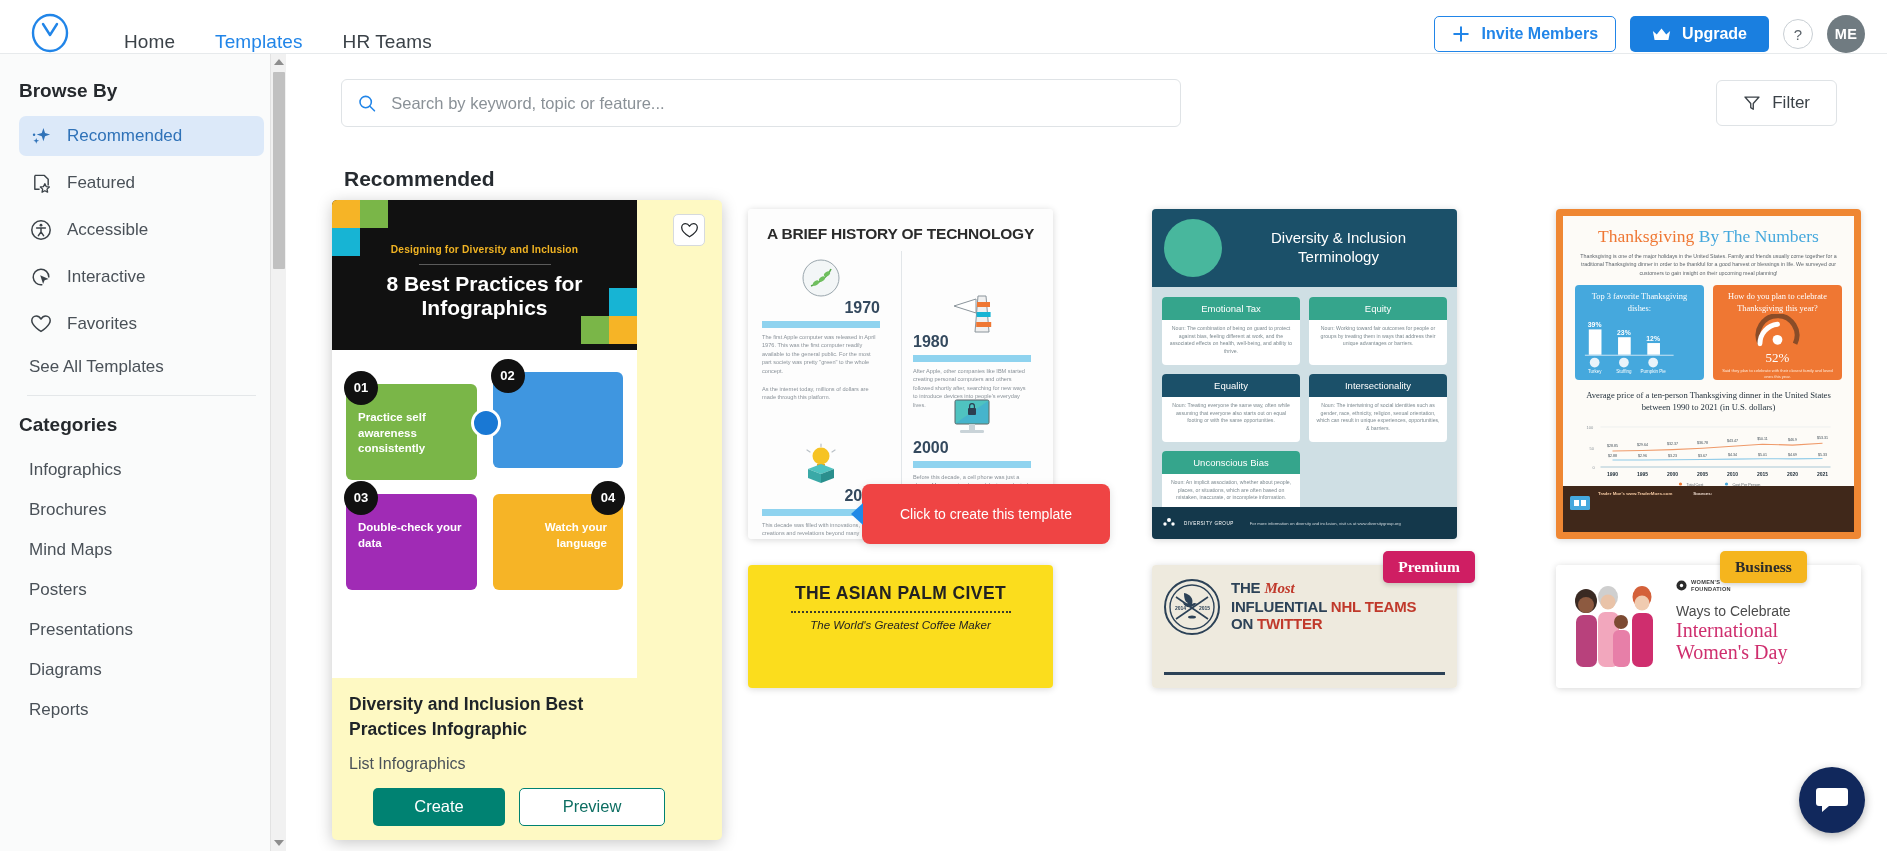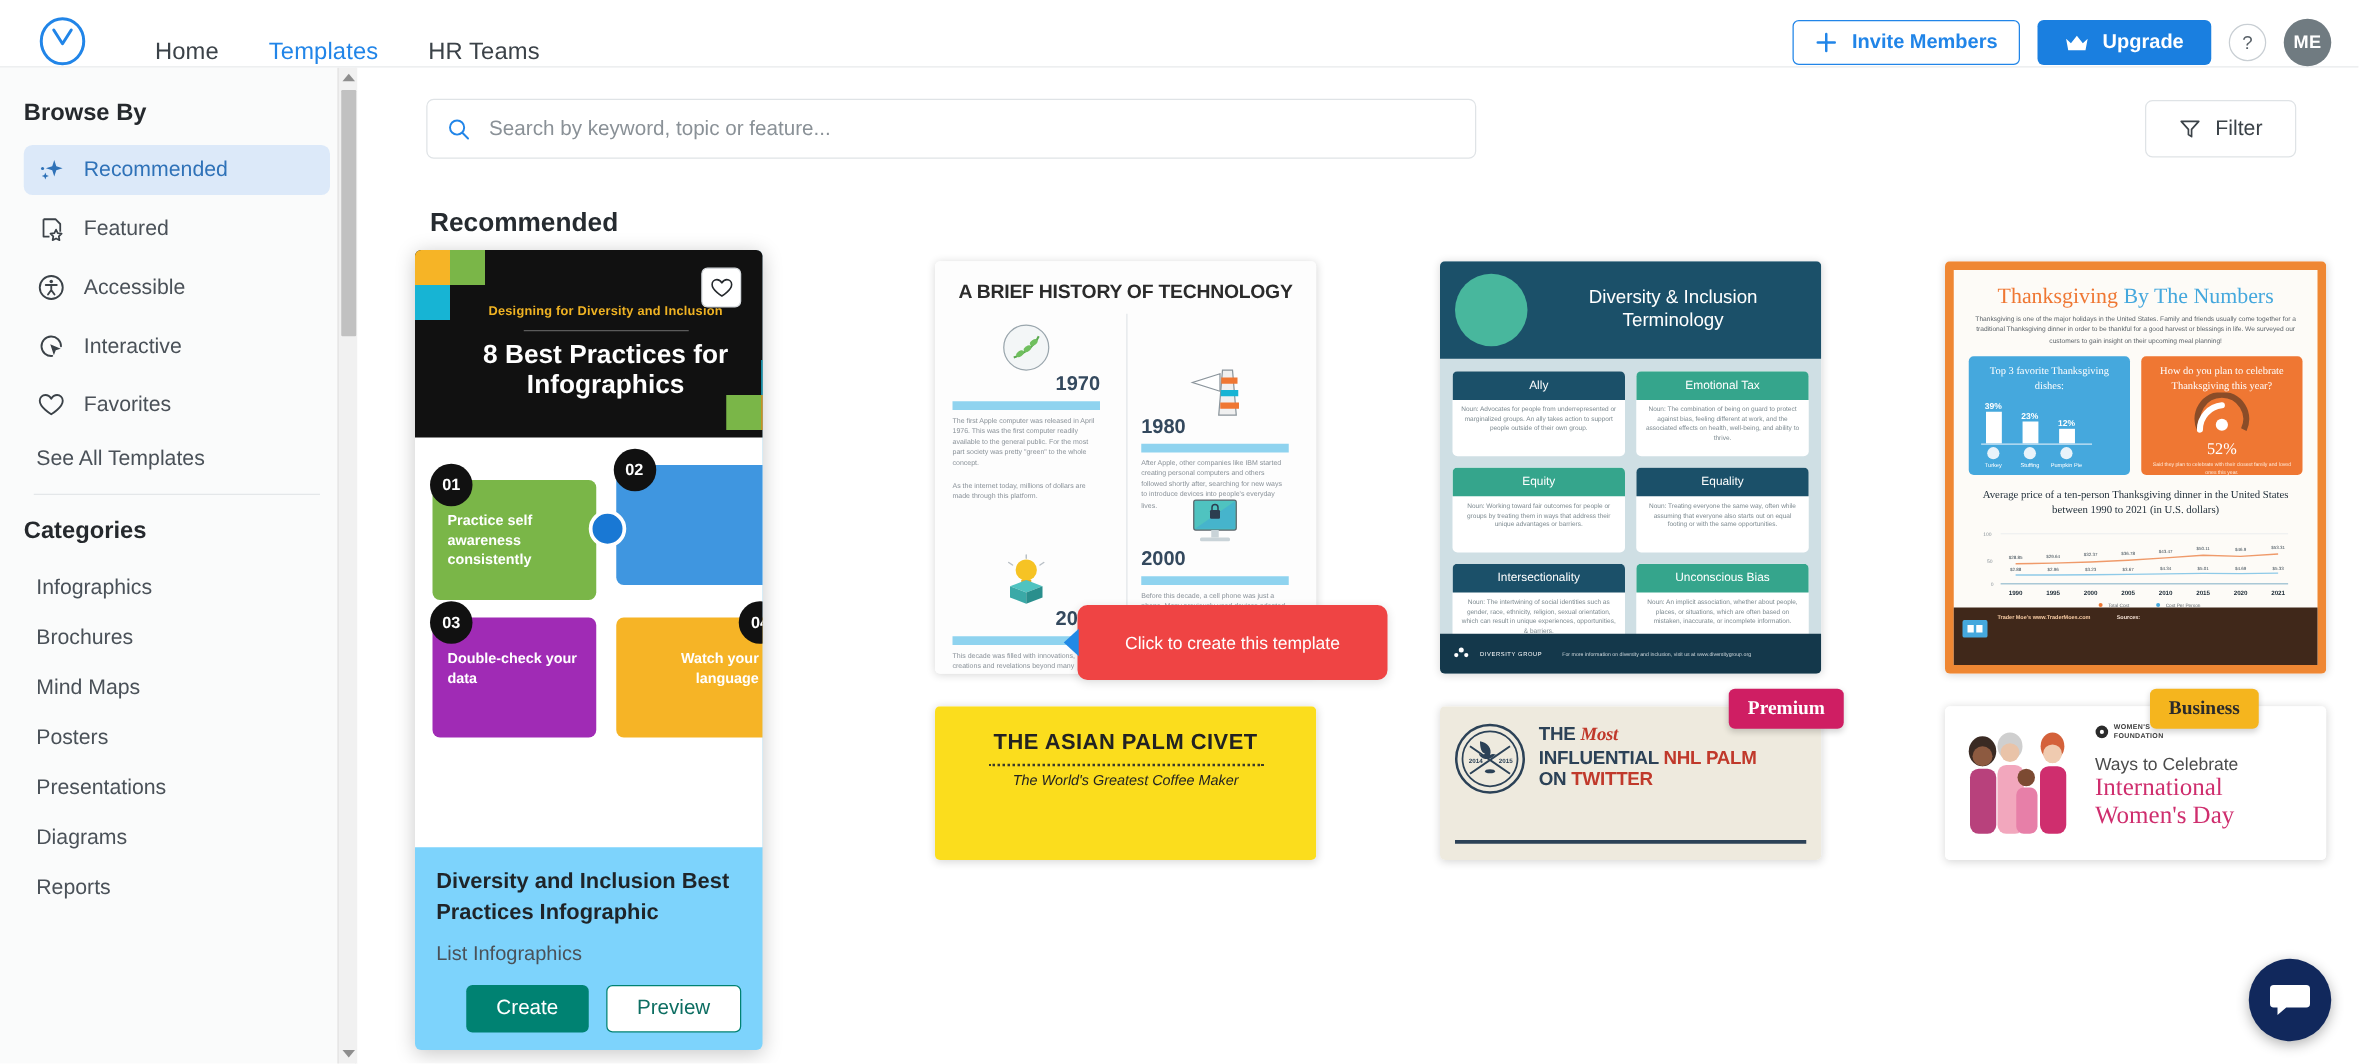--- a/index.html
+++ b/index.html
@@ -114,22 +114,22 @@
   }
 
   .card { position:relative; width:305px; }
   .thumb {
     width:305px; border-radius:4px; overflow:hidden; position:relative;
     background:#fff;
   }
   .thumb.shadow { box-shadow:0 1px 7px rgba(0,0,0,0.16); }
 
   .card-open {
-    position:absolute; top:-9px; left:-12px; width:278px;
-    background:#7dd3fc; border-radius:5px;
+    position:absolute; top:-9px; left:-12px; width:390px;
+    background:#fef9c3; border-radius:5px;
     box-shadow:0 3px 16px rgba(0,0,0,0.22);
     overflow:hidden; z-index:20;
   }
   .card-open .co-thumb { width:329px; height:478px; overflow:hidden; position:relative; }
   .co-body { padding:14px 17px 14px 17px; }
   .co-title { font-size:17.5px; font-weight:bold; color:#1f2428; line-height:1.42; width:250px; }
   .co-sub { font-size:16px; color:#4a5158; margin-top:13px; }
   .co-heart {
     position:absolute; top:14px; right:17px;
     width:32px; height:32px; border:1px solid #d6dade; border-radius:5px;
@@ -502,24 +502,20 @@
         <div class="thumb shadow">
           <div class="t3">
             <div class="t3-head">
               <div class="t3-circ"></div>
               <div class="t3-htitle">
                 <div>Diversity &amp; Inclusion</div>
                 <div>Terminology</div>
               </div>
             </div>
             <div class="t3-grid">
-              <div class="t3-cell">
-                <div class="t3-ch" style="background:#1b5069;">Ally</div>
-                <div class="t3-cb">Noun: Advocates for people from underrepresented or marginalized groups. An ally takes action to support people outside of their own group.</div>
-              </div>
               <div class="t3-cell">
                 <div class="t3-ch" style="background:#35a58c;">Emotional Tax</div>
                 <div class="t3-cb">Noun: The combination of being on guard to protect against bias, feeling different at work, and the associated effects on health, well-being, and ability to thrive.</div>
               </div>
               <div class="t3-cell">
                 <div class="t3-ch" style="background:#35a58c;">Equity</div>
                 <div class="t3-cb">Noun: Working toward fair outcomes for people or groups by treating them in ways that address their unique advantages or barriers.</div>
               </div>
               <div class="t3-cell">
                 <div class="t3-ch" style="background:#1b5069;">Equality</div>
@@ -668,21 +664,21 @@
                 <circle cx="26" cy="26" r="22" fill="none" stroke="#2c4257" stroke-width="1.4"></circle>
                 <path d="M10 16 L42 38 M42 16 L10 38" stroke="#2c4257" stroke-width="1.6"></path>
                 <path d="M18 12 c6 1 10 6 8 11 c3-2 5 0 5 0 c-2 0-2 2-6 3 c-3 1-7-1-8-4 c2 1 4 1 5 0 c-3-1-4-5-4-10 z" fill="#2c4257"></path>
                 <ellipse cx="26" cy="36" rx="4" ry="1.6" fill="#2c4257"></ellipse>
                 <text x="9" y="29" font-size="5" fill="#2c4257" font-weight="bold">2014</text>
                 <text x="33" y="29" font-size="5" fill="#2c4257" font-weight="bold">2015</text>
               </svg>
             </div>
             <div class="t6-txt">
               <div><span>THE </span><span class="t6-red" style="font-family:'Liberation Serif',serif;font-style:italic;">Most</span></div>
-              <div><span>INFLUENTIAL </span><span class="t6-red">NHL PALM</span></div>
+              <div><span>INFLUENTIAL </span><span class="t6-red">NHL TEAMS</span></div>
               <div><span>ON </span><span class="t6-red">TWITTER</span></div>
             </div>
             <div class="t6-rule"></div>
           </div>
         </div>
       </div>
 
       <div class="card">
         <div class="badge business" style="top:-14px;left:164px;">Business</div>
         <div class="thumb shadow">

